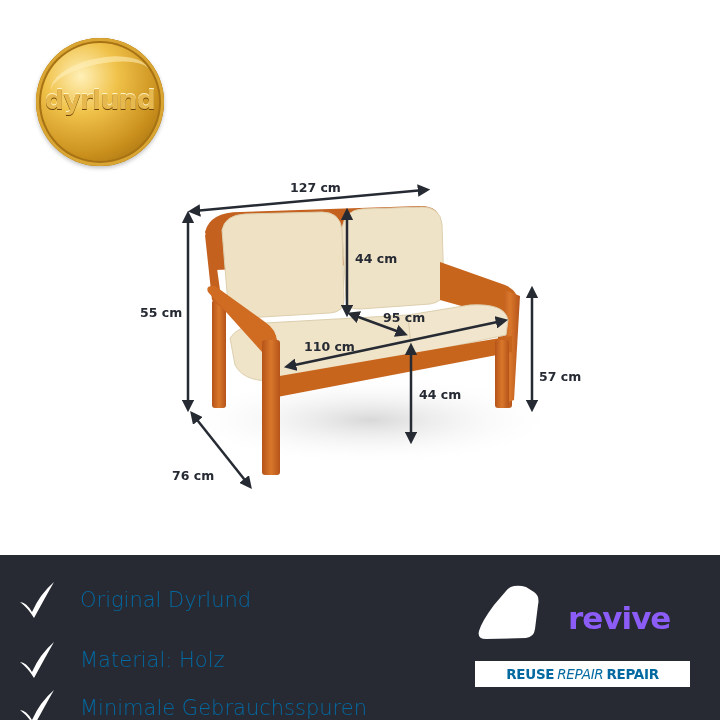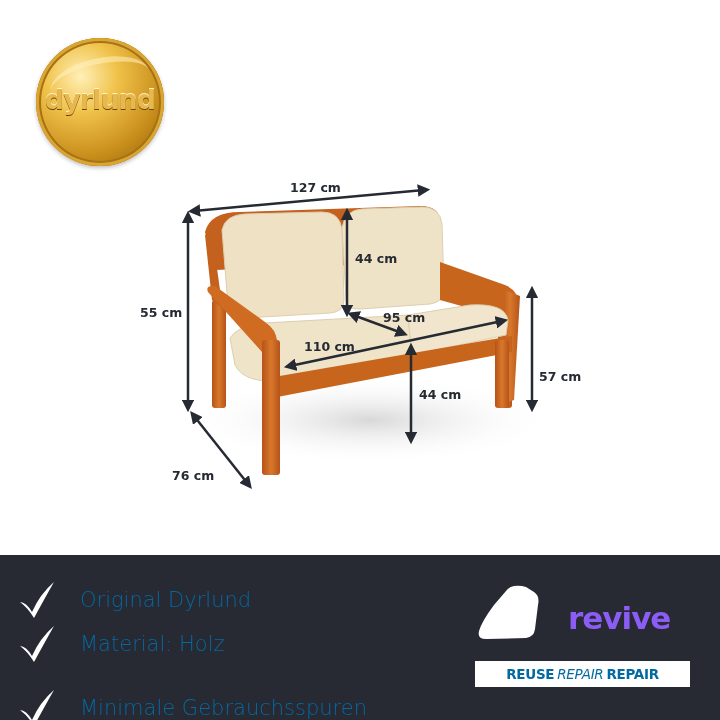--- a/index.html
+++ b/index.html
@@ -92,21 +92,21 @@
 </div>
 
 <div class="banner"></div>
 
 <div class="feat" style="top:580px;">
   <svg class="check" viewBox="0 0 38 40">
     <path d="M2,22 Q8,22 14,32 Q22,14 36,2 Q28,16 16,38 Q10,28 2,22 Z" fill="#ffffff"></path>
   </svg>
   <span class="feat-label">Original Dyrlund</span>
 </div>
-<div class="feat" style="top:624px;">
+<div class="feat" style="top:640px;">
   <svg class="check" viewBox="0 0 38 40">
     <path d="M2,22 Q8,22 14,32 Q22,14 36,2 Q28,16 16,38 Q10,28 2,22 Z" fill="#ffffff"></path>
   </svg>
   <span class="feat-label">Material: Holz</span>
 </div>
 <div class="feat" style="top:656px;margin-top:32px;">
   <svg class="check" viewBox="0 0 38 40">
     <path d="M2,22 Q8,22 14,32 Q22,14 36,2 Q28,16 16,38 Q10,28 2,22 Z" fill="#ffffff"></path>
   </svg>
   <span class="feat-label">Minimale Gebrauchsspuren</span>

